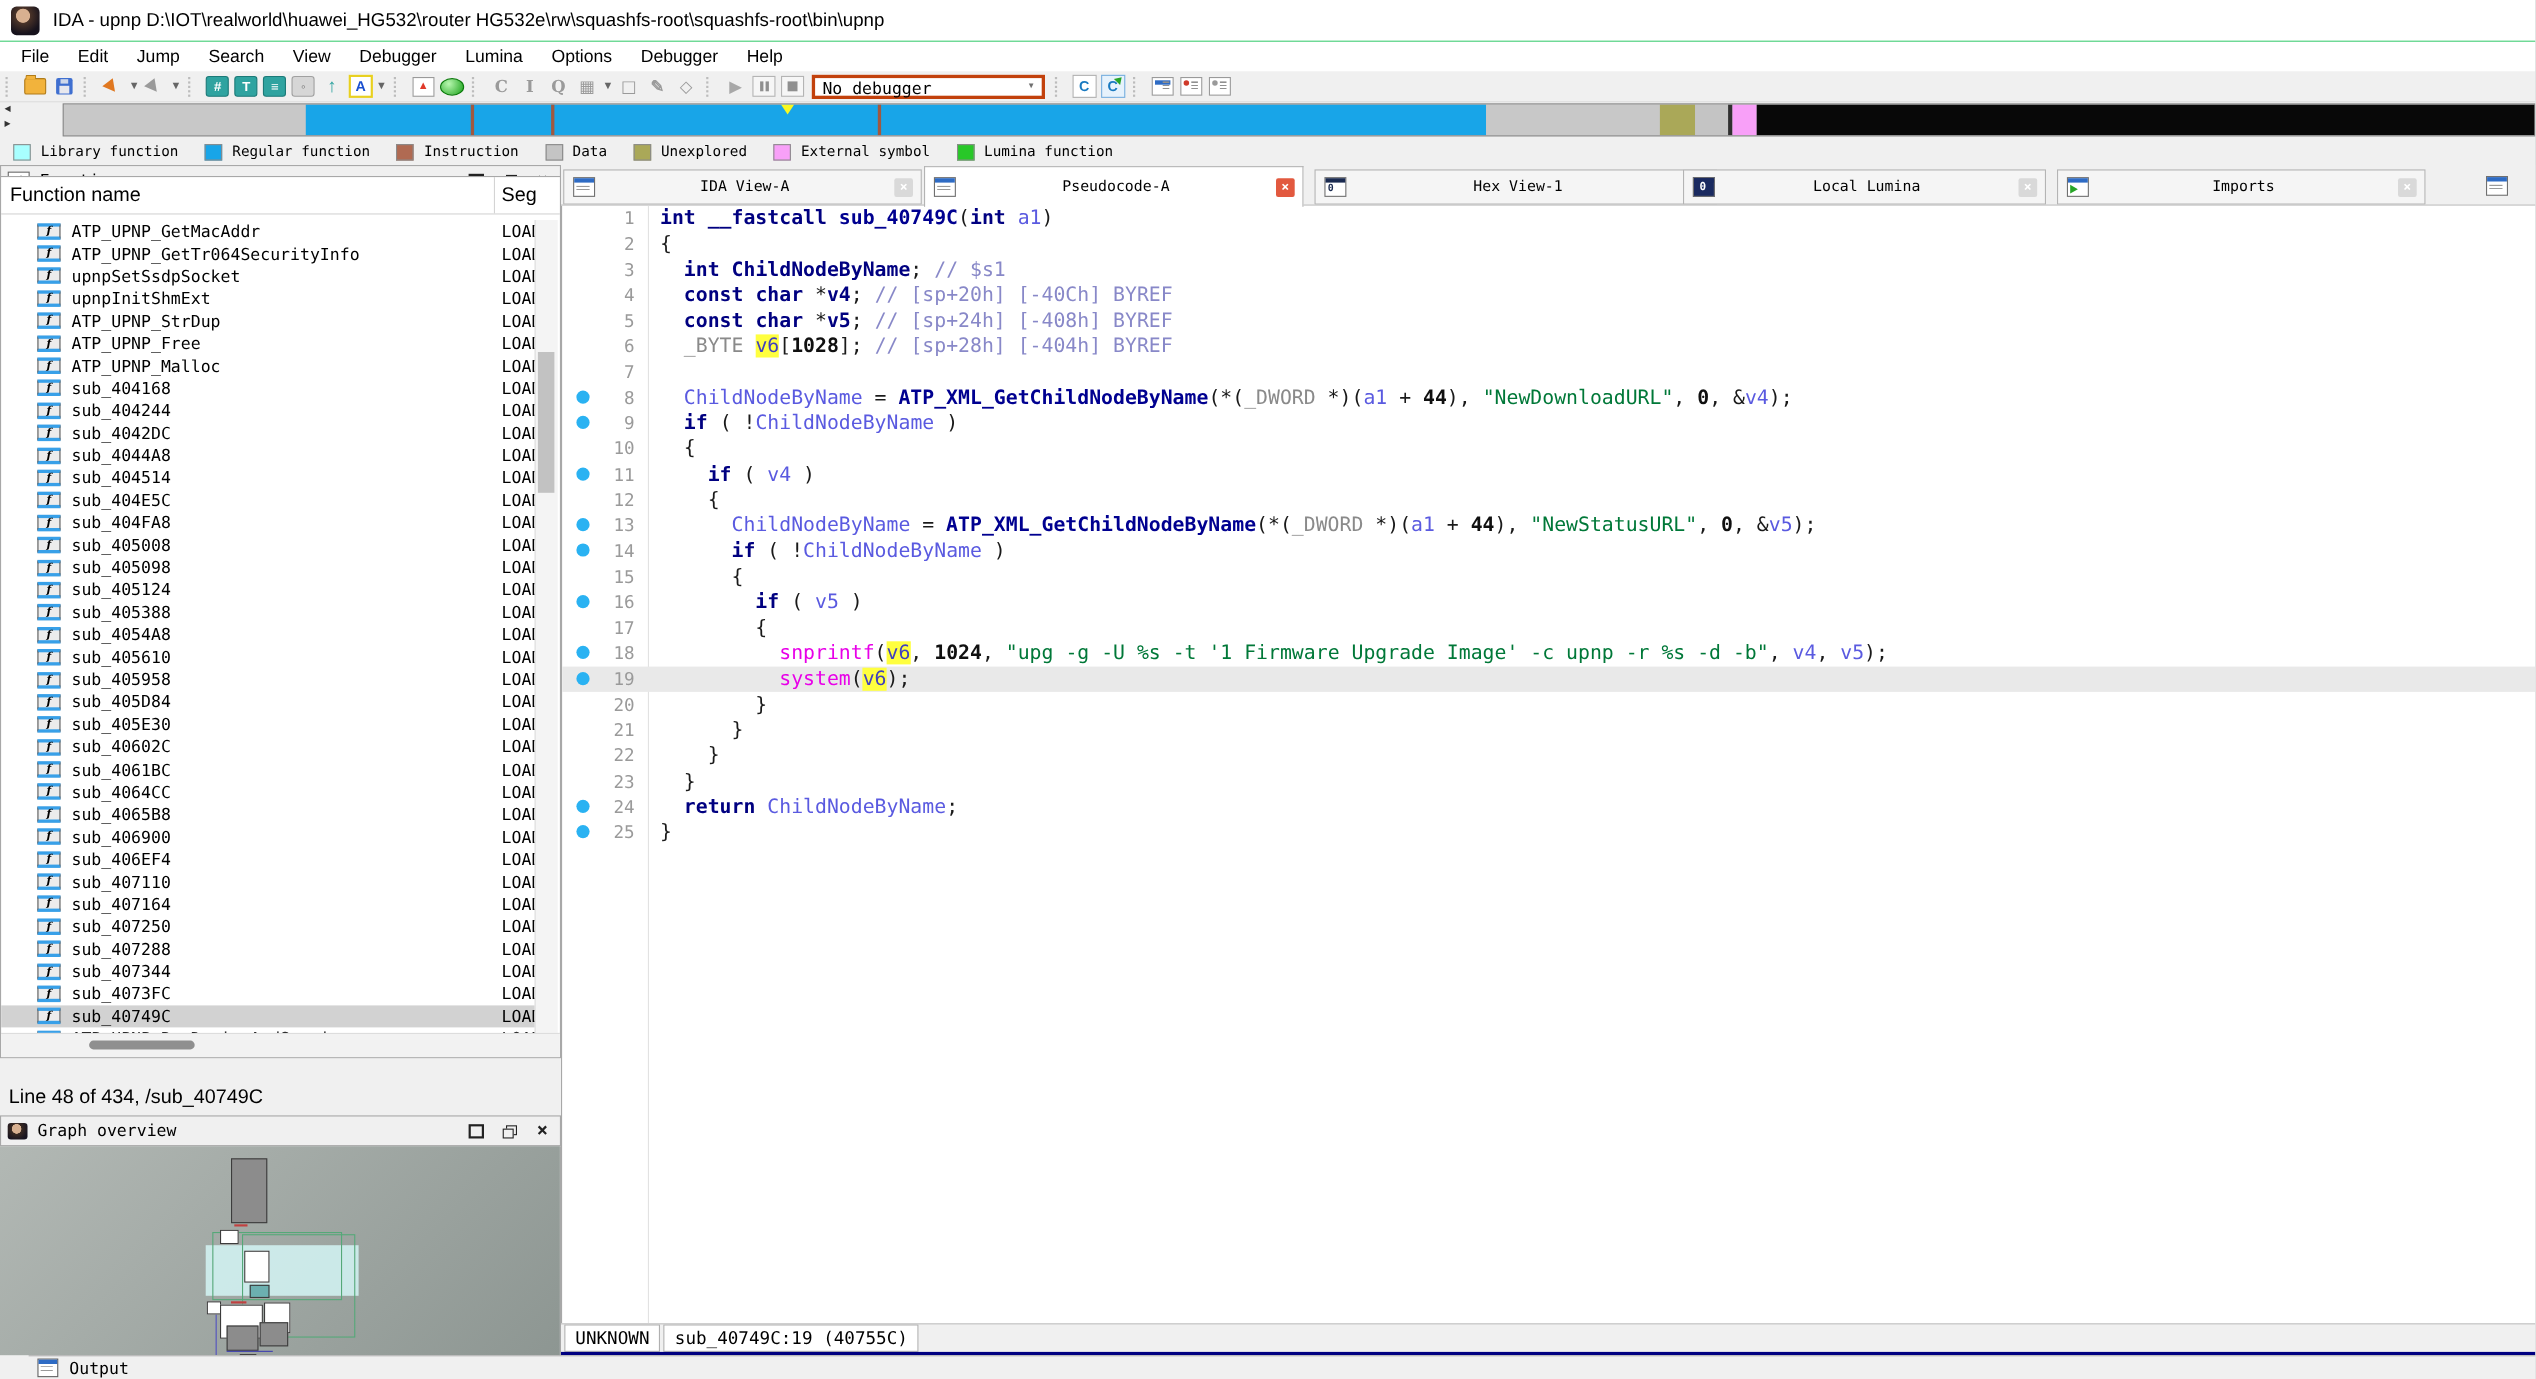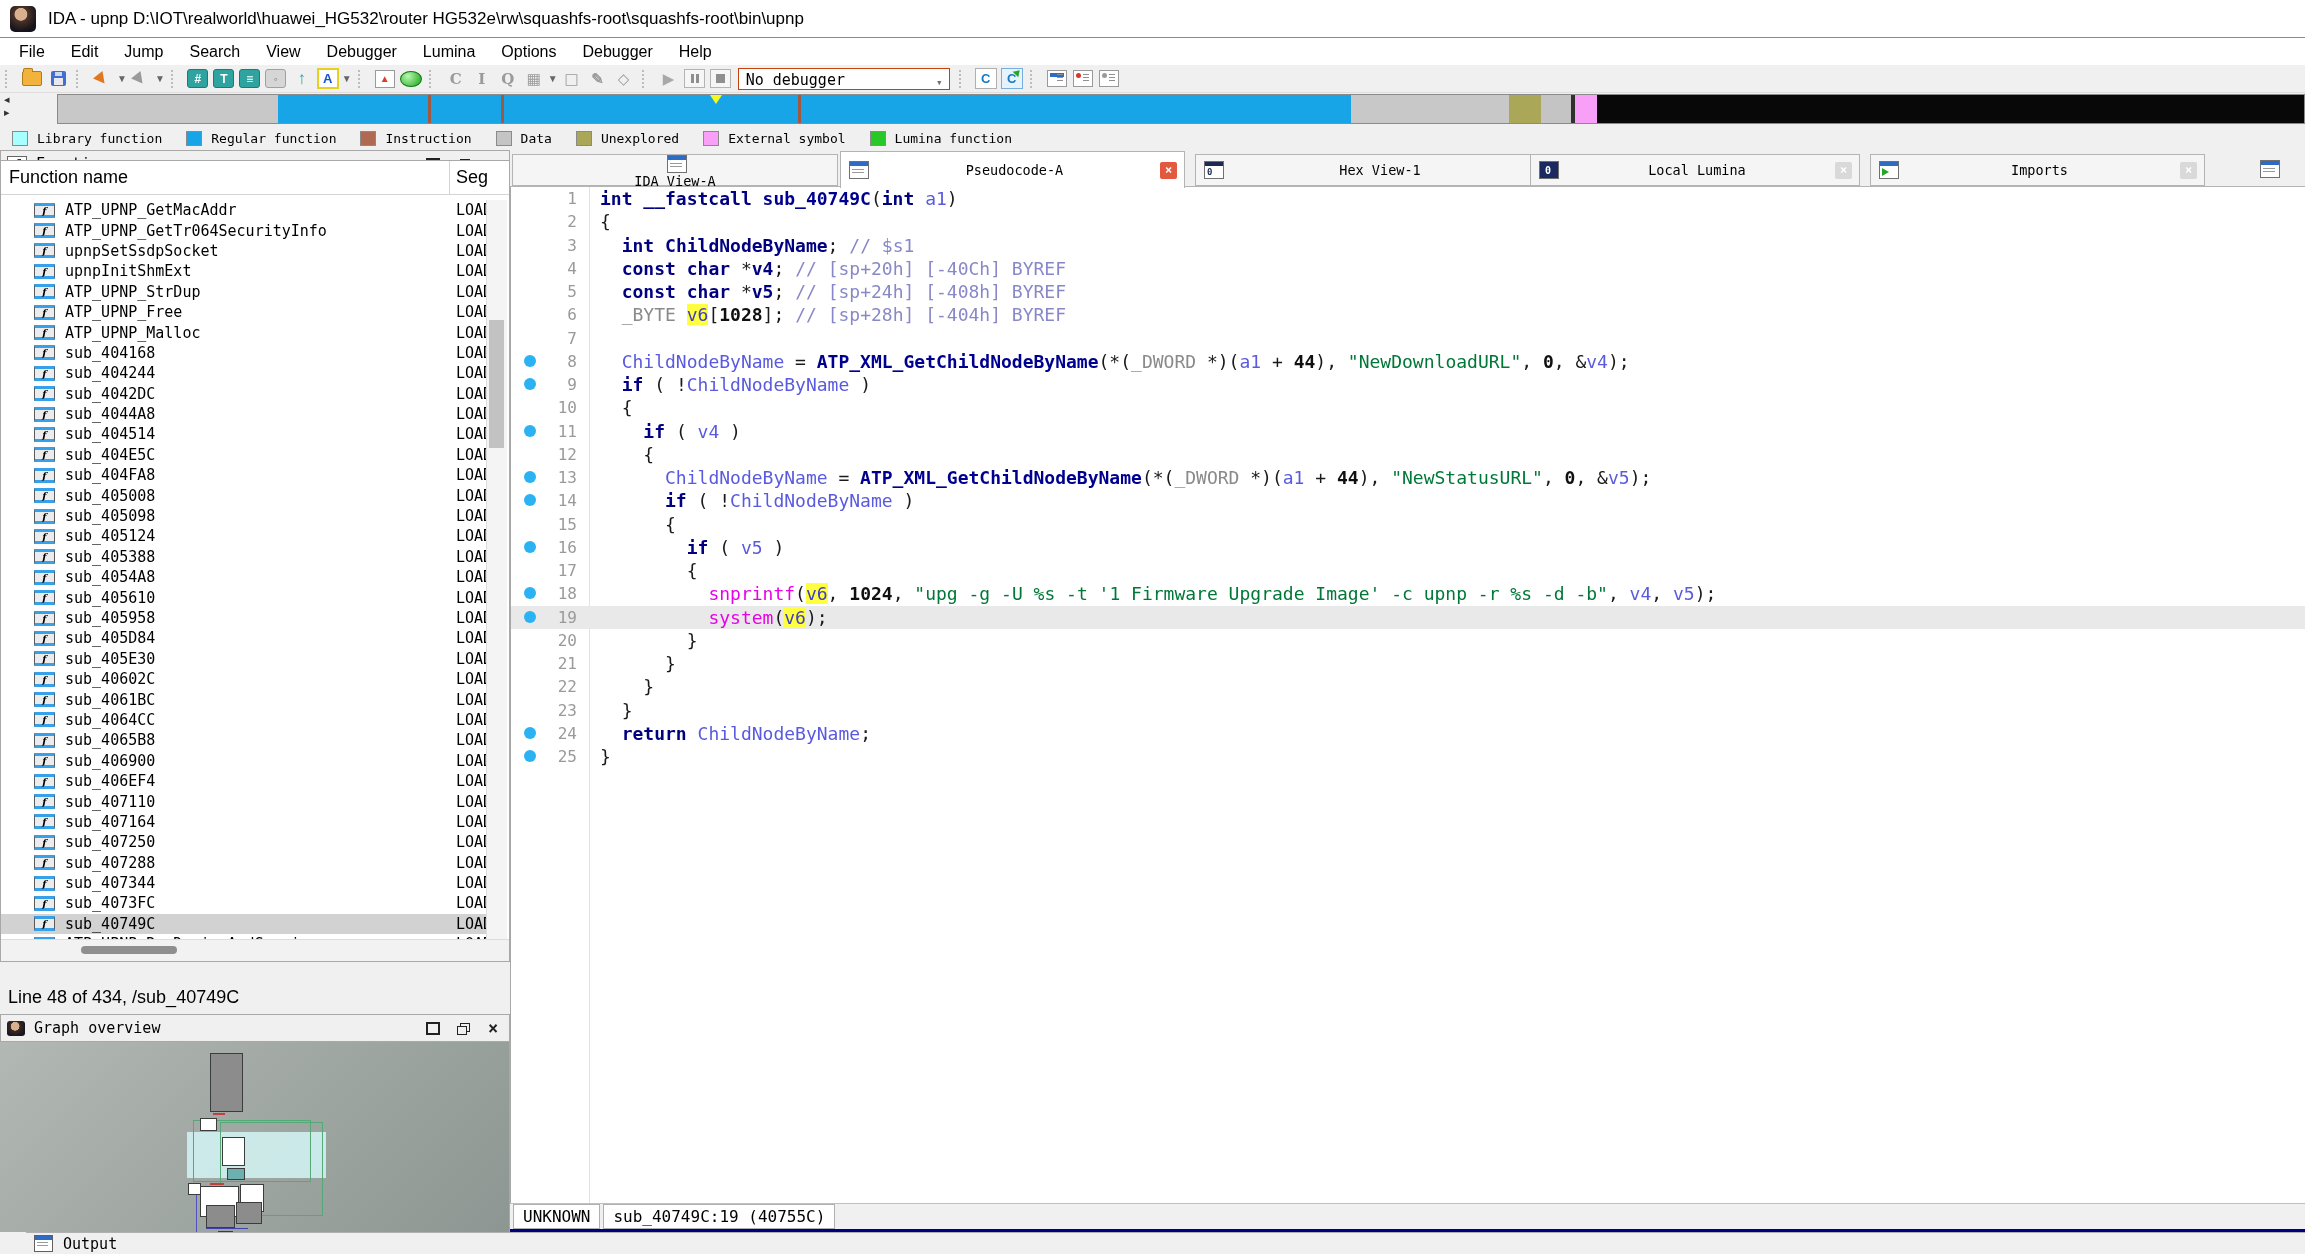--- a/index.html
+++ b/index.html
@@ -40,21 +40,21 @@
   .a-badge{width:18px;height:17px;background:#fff;border:2px solid #e8d020;color:#1a50d0;font-weight:bold;font-size:13px;
            display:flex;align-items:center;justify-content:center;}
   .win-red{width:18px;height:16px;background:#fff;border:1px solid #9a9a9a;display:flex;align-items:center;justify-content:center;
            color:#e03a2a;font-size:10px;}
   .green-orb{width:20px;height:14px;border-radius:50%;background:radial-gradient(circle at 35% 30%,#b8f8b0,#18a018);border:1px solid #0a7a0a;}
   .gray-glyph{color:#9a9a9a;font-size:15px;font-weight:bold;font-family:"DejaVu Serif",serif;}
   .play{color:#a8a8a8;font-size:15px;}
   .sqbtn{width:19px;height:17px;border:1px solid #b4b4b4;background:#f6f6f6;display:flex;align-items:center;justify-content:center;gap:2px;}
   .bar{width:3px;height:9px;background:#8f8f8f;}
   .stopsq{width:9px;height:9px;background:#8f8f8f;}
-  .combo{width:212px;height:22px;background:#fff;border:1px solid #c2410c;display:flex;align-items:flex-end;
+  .combo{width:212px;height:22px;background:#fff;border:3px solid #c2410c;display:flex;align-items:flex-start;
          padding-left:7px;box-sizing:border-box;font-size:15px;position:relative;margin:0 4px;}
   .combo-arrow{position:absolute;right:6px;color:#707070;font-size:11px;}
   .c-badge{width:20px;height:19px;border:1px solid #b0b0b0;background:#fff;color:#1a7ac0;font-weight:bold;font-size:13px;
            display:flex;align-items:center;justify-content:center;position:relative;}
   .c-badge.sel{background:#e6f2fc;border-color:#77aede;}
   .c-badge.sel::after{content:"";position:absolute;right:-2px;top:-2px;border:4px solid transparent;border-left:6px solid #27a527;transform:rotate(-45deg);}
   .mini-list{width:18px;height:15px;background:#fff;border:1px solid #9a9a9a;position:relative;}
   .mini-list::before{content:"";position:absolute;left:2px;top:2px;width:5px;height:5px;border-radius:50%;background:#d03a2a;}
   .mini-list::after{content:"";position:absolute;left:9px;top:3px;width:6px;height:8px;
      background:linear-gradient(#909090 0 1px,transparent 1px 3px,#909090 3px 4px,transparent 4px 6px,#909090 6px 7px,transparent 0);}
@@ -591,21 +591,21 @@
     <div class="blk" style="left:200px;top:144px;width:39px;height:31px;background:#fff;border:1px solid #3c3c3c;"></div>
     <div class="blk" style="left:240px;top:142px;width:24px;height:28px;background:#fff;border:1px solid #3c3c3c;"></div>
     <div class="blk" style="left:206px;top:163px;width:29px;height:23px;background:#8c8c8c;border:1px solid #3c3c3c;"></div>
     <div class="blk" style="left:236px;top:160px;width:26px;height:22px;background:#8c8c8c;border:1px solid #3c3c3c;"></div>
     <div class="blk" style="left:206px;top:186px;width:42px;height:1px;background:#4040b0;"></div>
     <div class="blk" style="left:218px;top:189px;width:15px;height:18px;background:#8c8c8c;border:1px solid #3c3c3c;"></div>
   </div>
 
   <div class="tabbar mono">
     <span class="tab-icon" style="position:absolute;left:1742px;top:10px;"></span>
-  <div class="tab" style="left: 2px; width: 326px; flex-direction: column;">
+  <div class="tab" style="left: 2px; width: 326px;">
         <span class="tab-icon view"></span>
         <span class="tab-label">IDA View-A</span>
         <span class="tab-close">×</span>
       </div>
       <div class="tab active" style="left: 330px; width: 345px;">
         <span class="tab-icon view"></span>
         <span class="tab-label">Pseudocode-A</span>
         <span class="tab-close red">×</span>
       </div>
       <div class="tab" style="left: 685px; width: 366px;">

